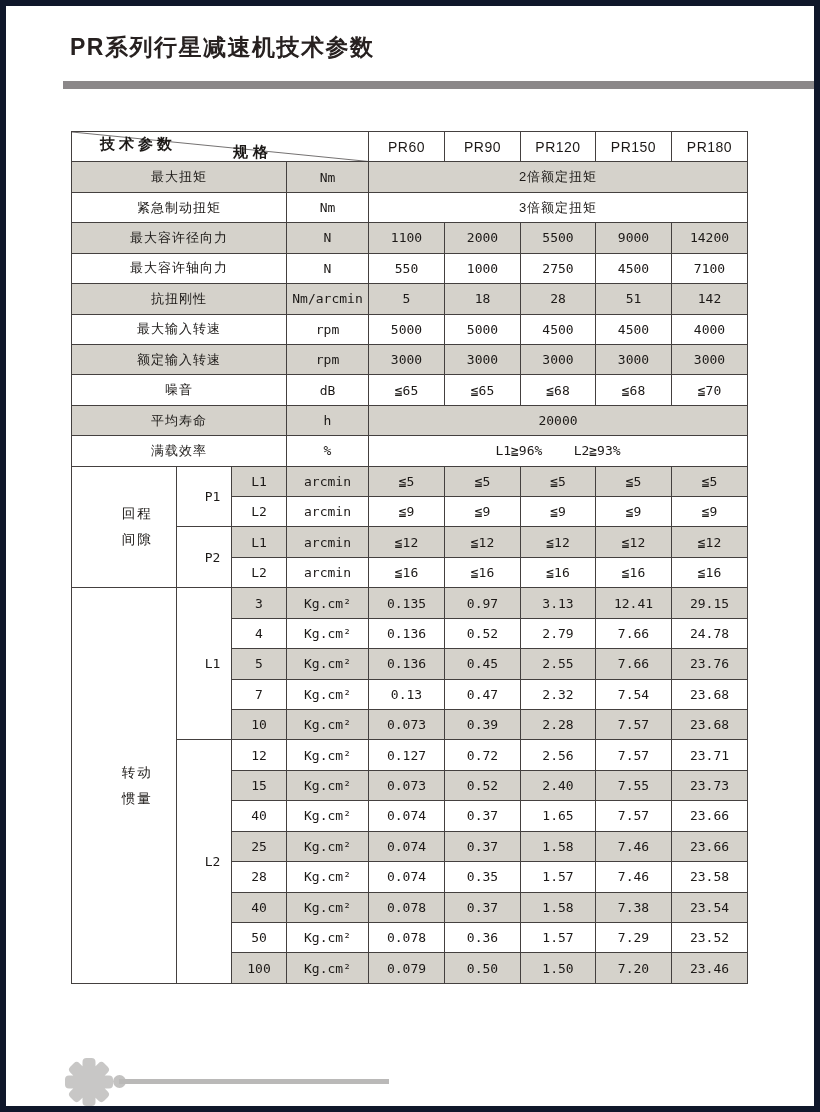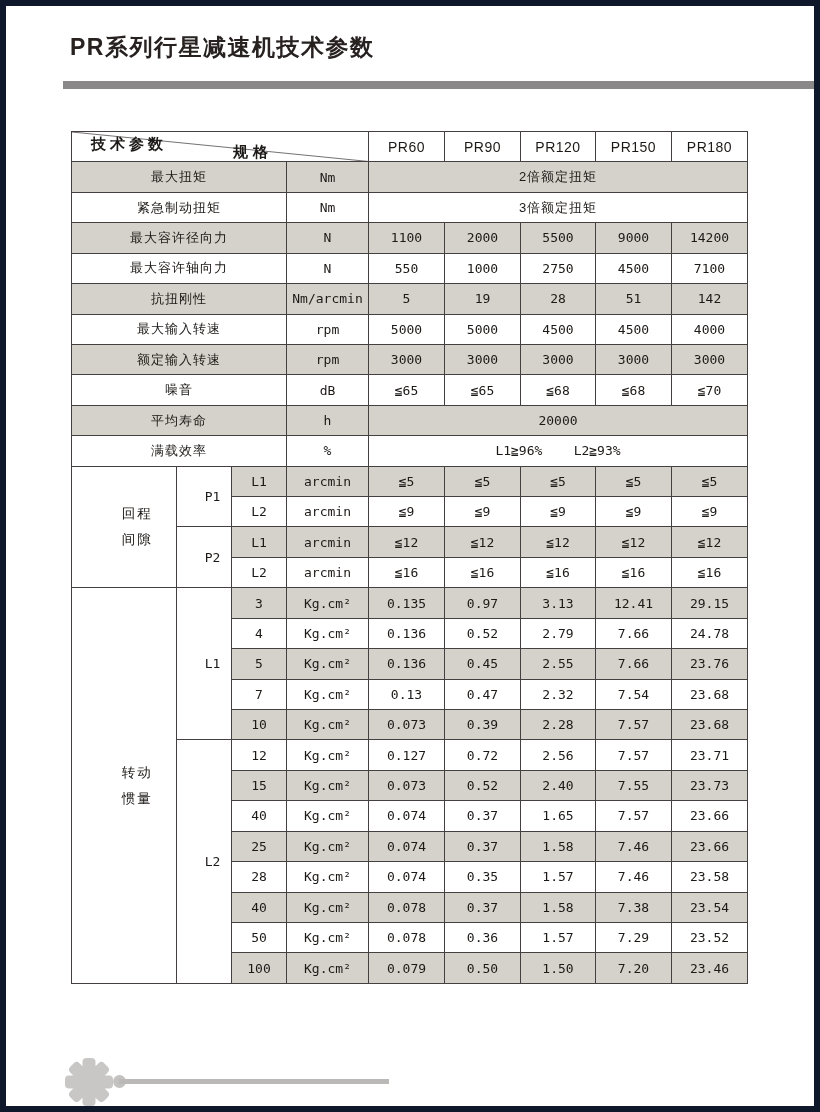--- a/index.html
+++ b/index.html
@@ -28,21 +28,21 @@
   table.spec tr { height:29px; }
   .cn  { font-family:"Liberation Sans", sans-serif; font-size:13px; letter-spacing:1px; }
   .num { font-family:"DejaVu Sans Mono","Liberation Mono", monospace; font-size:13px; }
   .colh { font-size:14px; letter-spacing:0.5px; }
   tr.g > td { background:#d5d2cb; }
   table.spec td.w { background:#ffffff;padding-left:17px; }
   .pre { white-space:pre; }
   .diag { position:relative; }
   .diag-line { position:absolute; left:0; top:0; width:100%; height:100%; display:block; }
   .diag-spec  { position:absolute; right:95px; top:11px;  font-size:15px; font-weight:bold; letter-spacing:5px; }
-  .diag-param { position:absolute; left:19px;  bottom:7px; font-size:15px; font-weight:bold; letter-spacing:4px; }
+  .diag-param { position:absolute; left:28px;  bottom:7px; font-size:15px; font-weight:bold; letter-spacing:4px; }
   .wrap2 {
     display:inline-block; width:3em; word-break:break-all; line-height:1.9;
     letter-spacing:2px; font-size:13.5px; text-align:right;
   }
   .gear { position:absolute; left:58px; top:1051px; width:50px; height:50px; }
   .page-num {
     position:absolute; left:58px; top:1116px; width:50px; text-align:center;
     font-size:18px; color:#2e2b2a; letter-spacing:0.5px;
   }
   .footer-dot {
@@ -115,21 +115,21 @@
       <td class="num">550</td>
       <td class="num">1000</td>
       <td class="num">2750</td>
       <td class="num">4500</td>
       <td class="num">7100</td>
     </tr>
     <tr class="g">
       <td colspan="3" class="cn">抗扭刚性</td>
       <td class="num">Nm/arcmin</td>
       <td class="num">5</td>
-      <td class="num">19</td>
+      <td class="num">18</td>
       <td class="num">28</td>
       <td class="num">51</td>
       <td class="num">142</td>
     </tr>
     <tr>
       <td colspan="3" class="cn">最大输入转速</td>
       <td class="num">rpm</td>
       <td class="num">5000</td>
       <td class="num">5000</td>
       <td class="num">4500</td>

